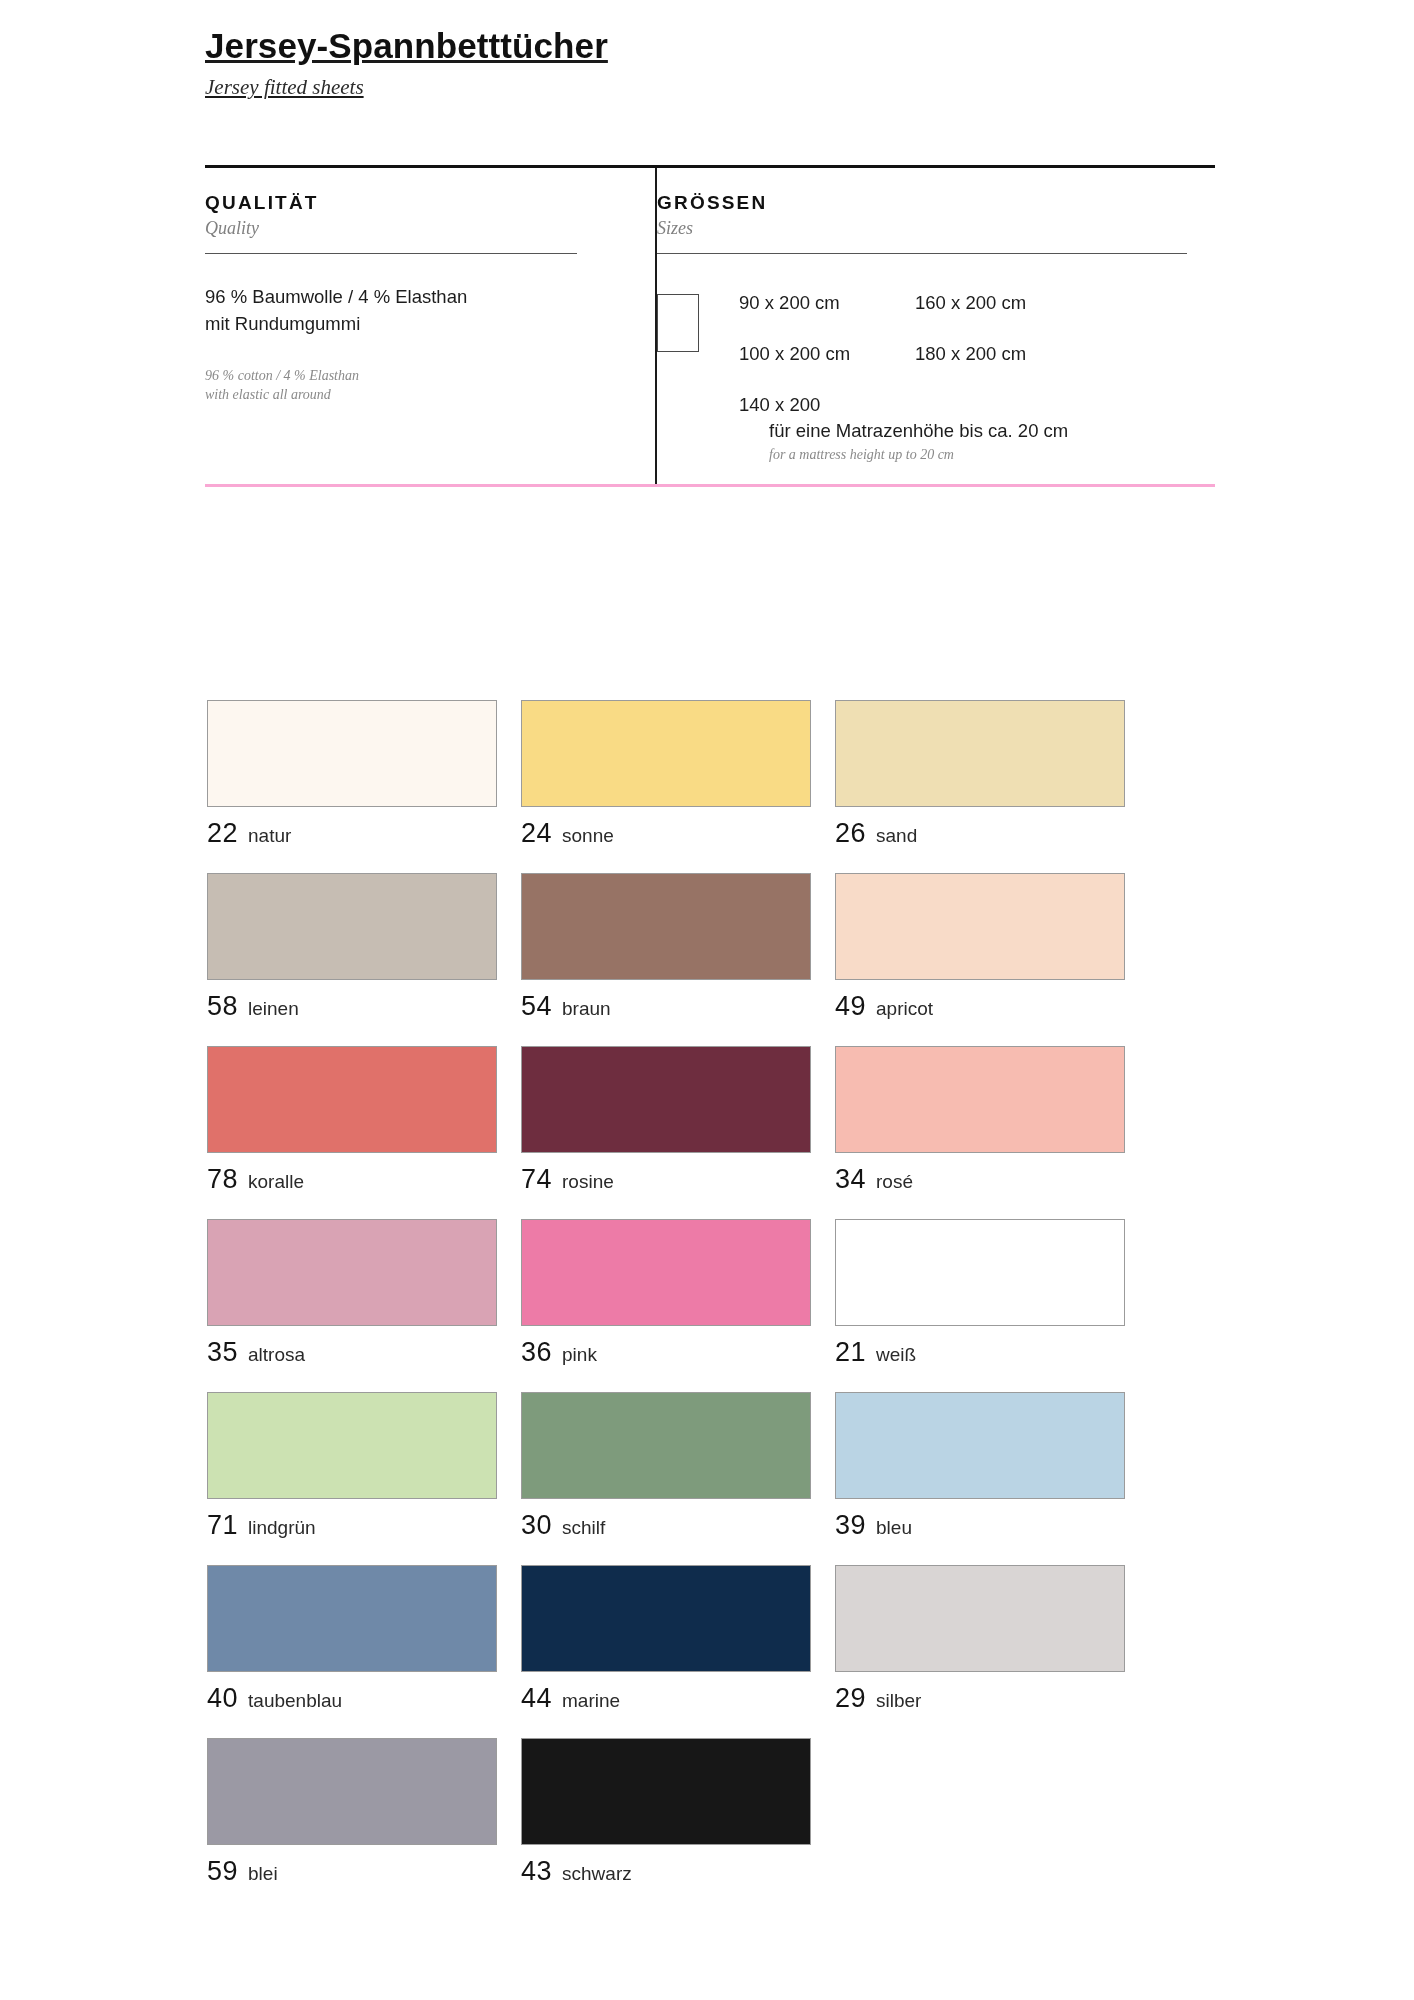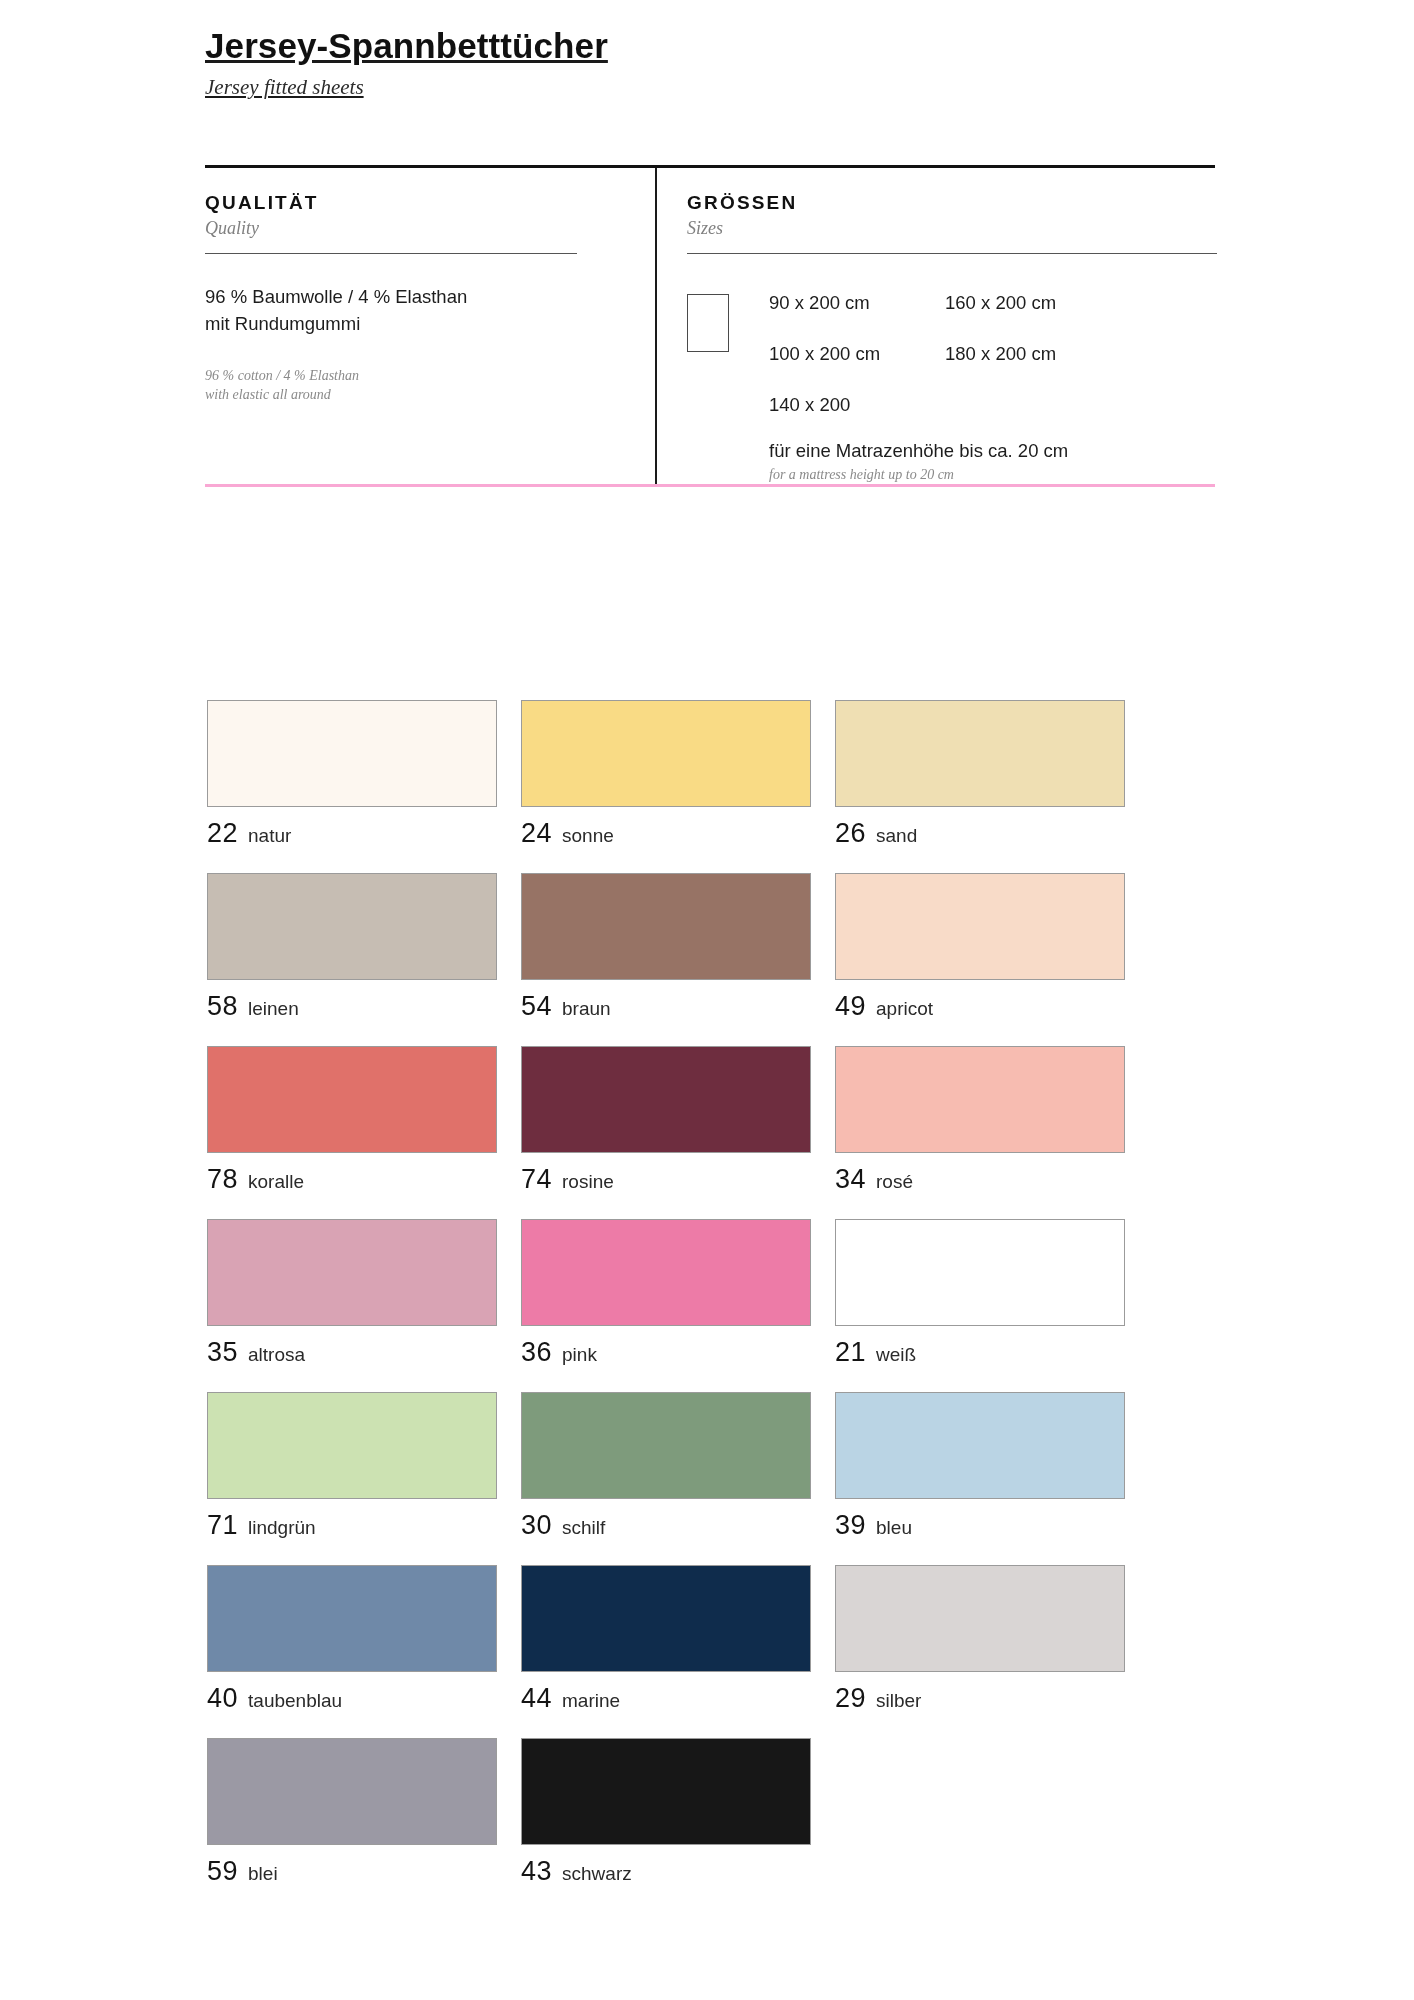--- a/index.html
+++ b/index.html
@@ -65,21 +65,20 @@
     position: relative;
     padding-top: 24px;
   }
   .spec-col-quality {
     width: 450px;
     padding-right: 30px;
   }
   .spec-col-sizes {
     width: 560px;
     border-left: 2px solid #1a1a1a;
-    padding-left: 30px;
   }
   .spec-head {
     font-size: 19px;
     font-weight: bold;
     letter-spacing: 2.2px;
     color: #111111;
   }
   .spec-head-sub {
     font-family: "Liberation Serif", serif;
     font-style: italic;
@@ -91,21 +90,20 @@
     border-bottom: 1.5px solid #555555;
     margin-top: 14px;
   }
   .rule-quality { width: 372px; }
   .rule-sizes { width: 530px; }
 
   .body-de {
     font-size: 18.5px;
     color: #1d1d1d;
     line-height: 1.45;
-    margin-top: 20px;
   }
   .body-en {
     font-family: "Liberation Serif", serif;
     font-style: italic;
     font-size: 14px;
     color: #8a8a8a;
     line-height: 1.4;
   }
   .quality-body { margin-top: 30px; }
   .quality-body-en { margin-top: 28px; }

